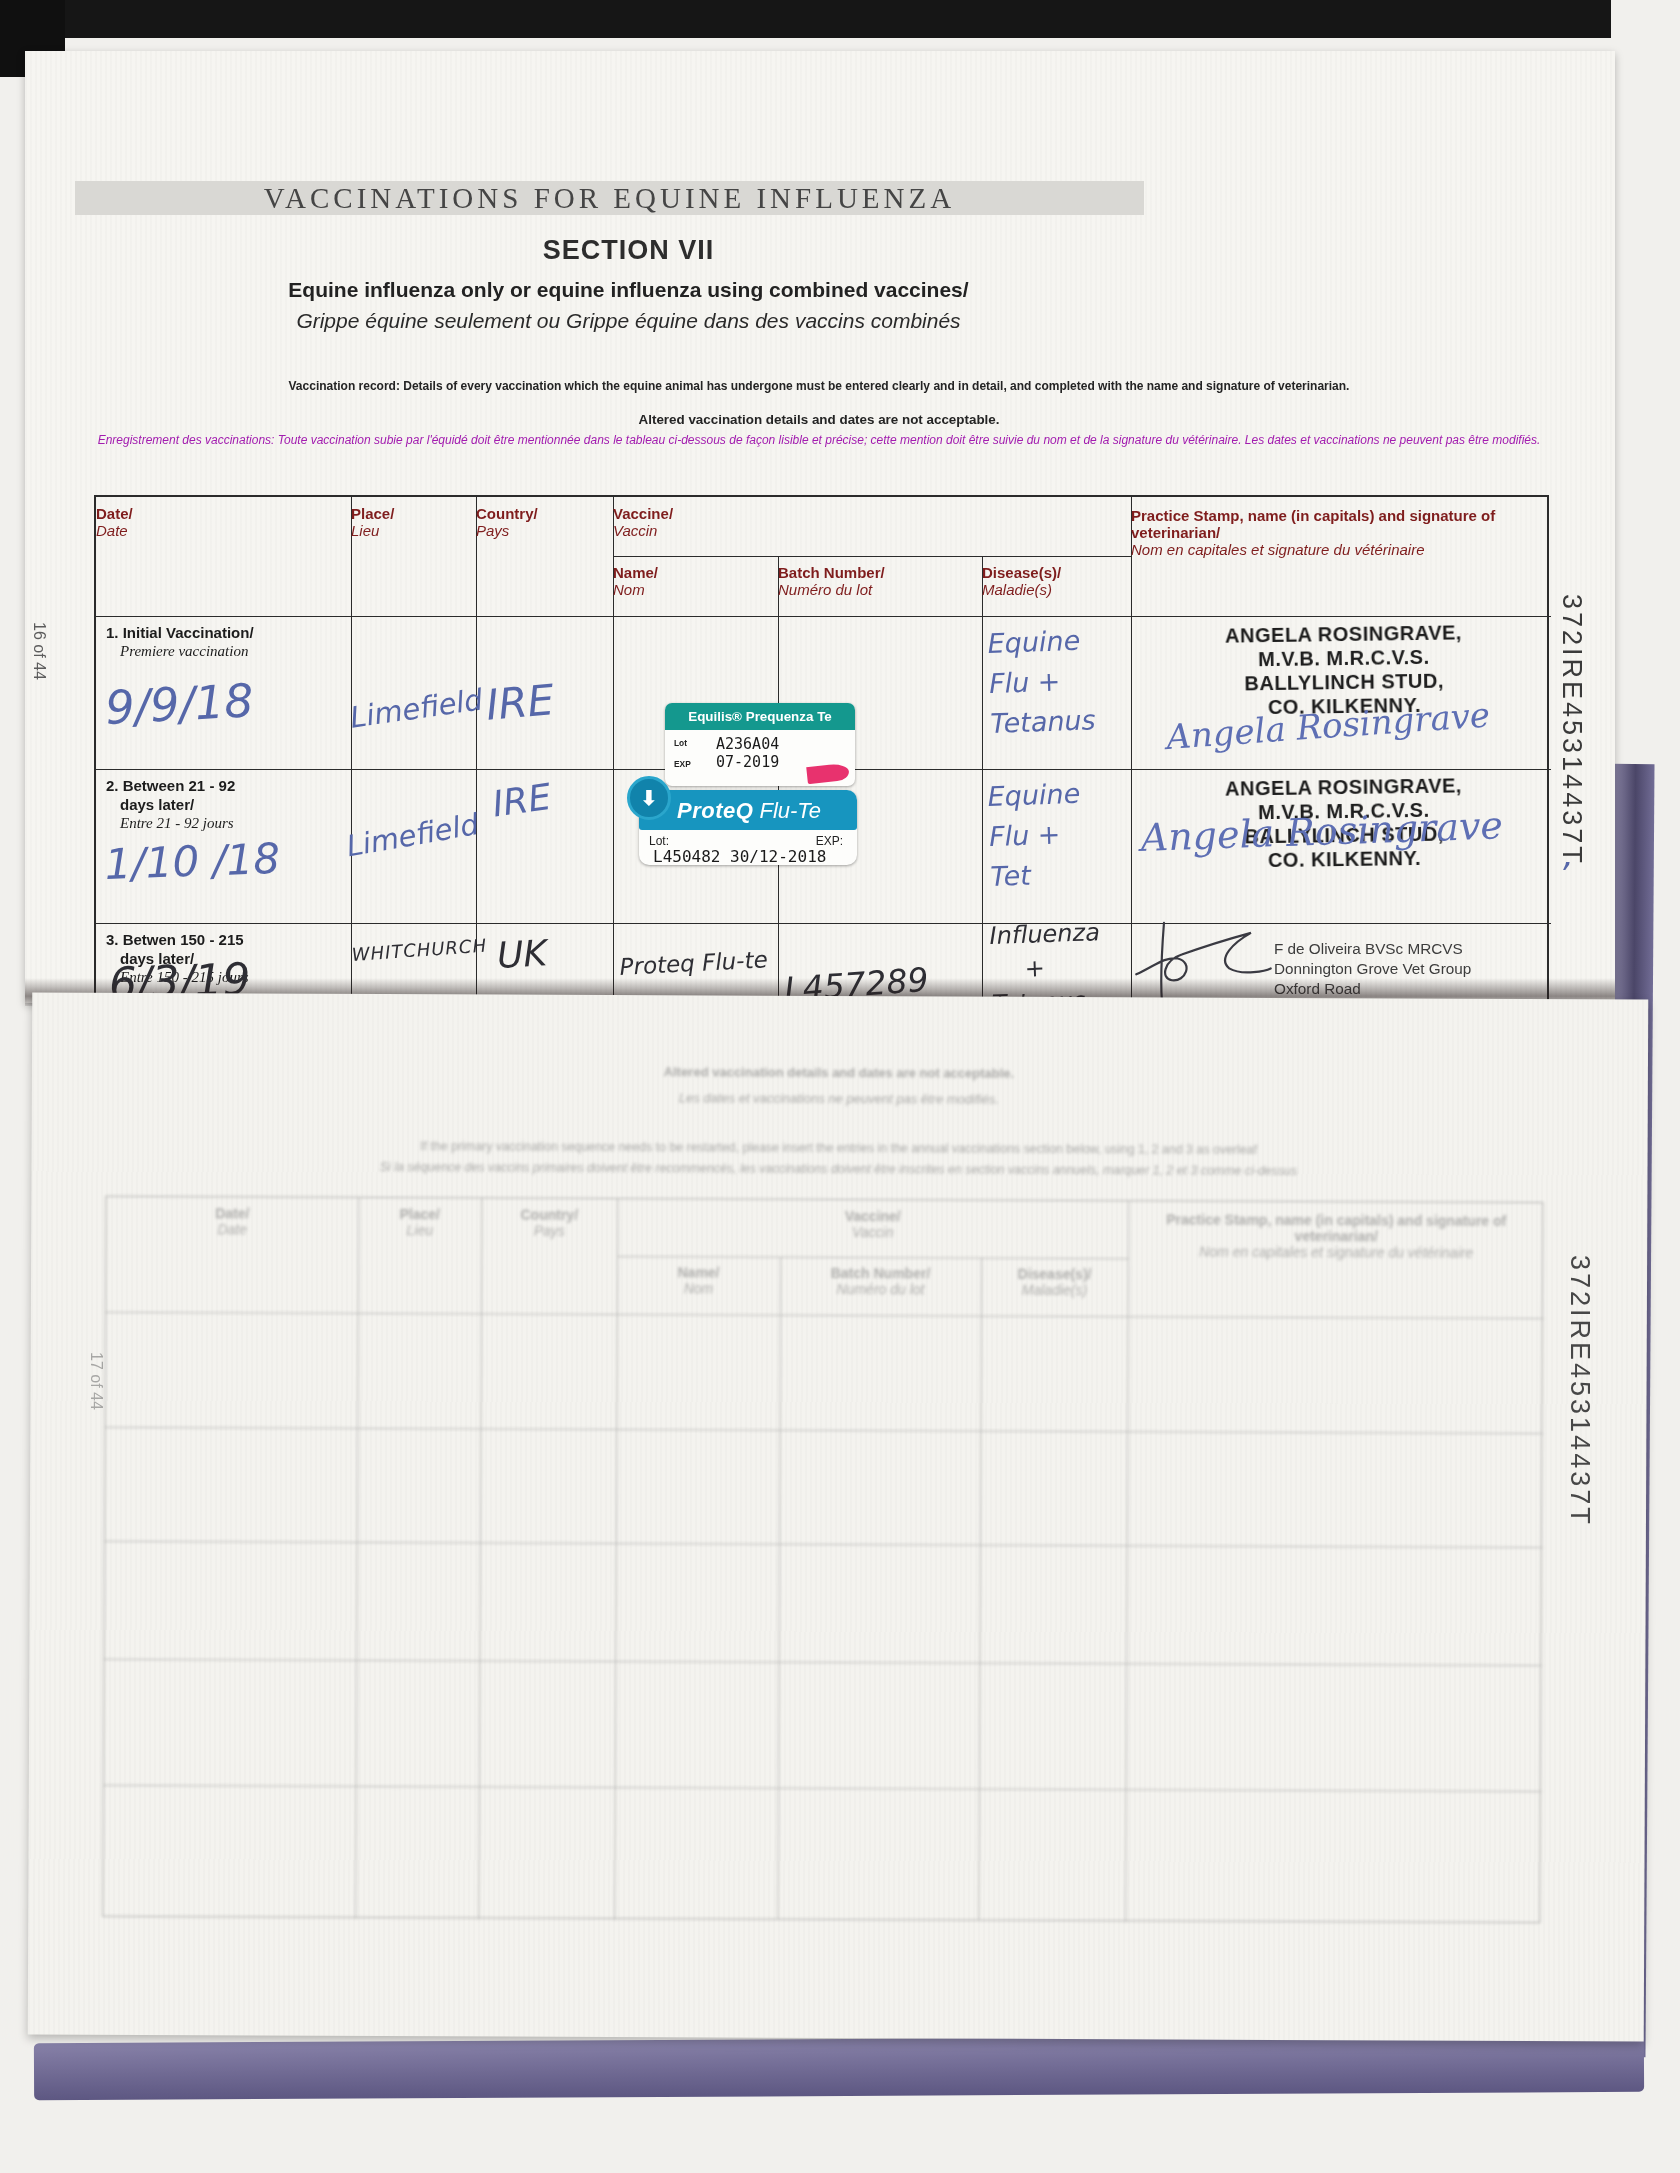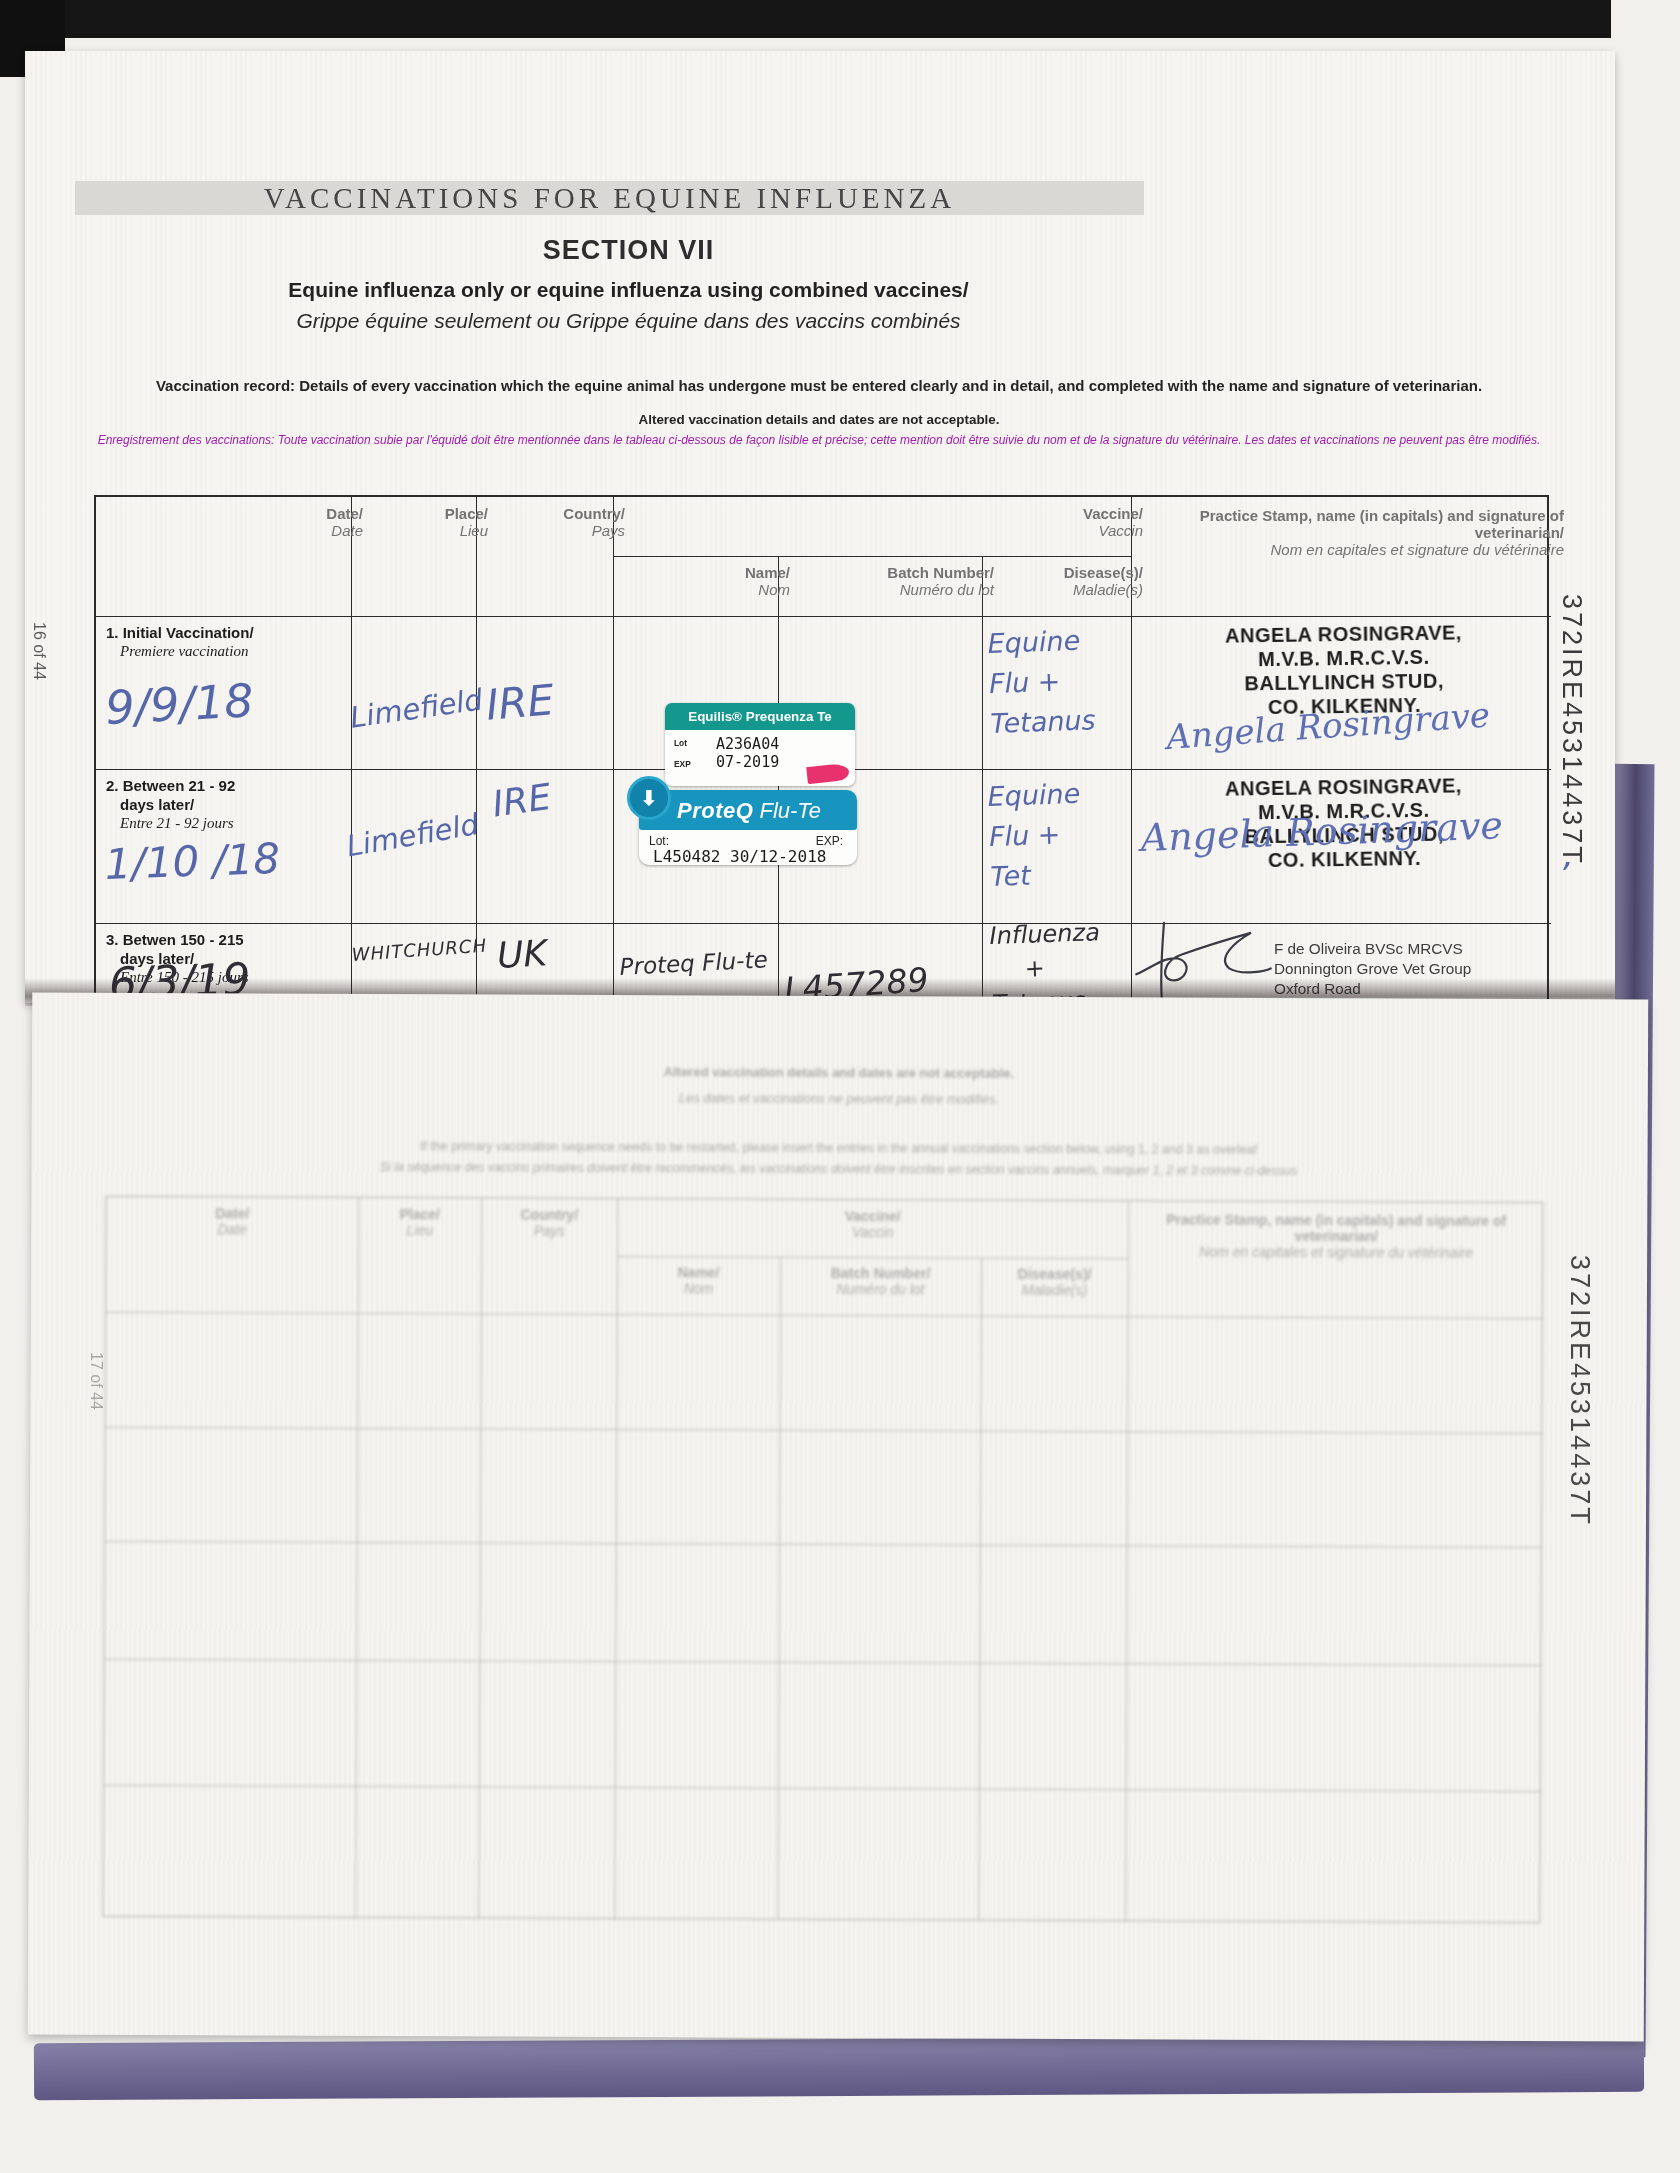--- a/index.html
+++ b/index.html
@@ -26,29 +26,29 @@
 
   
   .title-band{position:absolute;left:50px;top:130px;width:1069px;height:34px;background:#d9d8d4;
     text-align:center;line-height:34px;font-family:"Liberation Serif",serif;font-size:29px;
     letter-spacing:4px;color:#454545;}
   .section{position:absolute;left:69px;top:184px;width:1069px;text-align:center;
     font-size:27px;font-weight:bold;color:#2d2d2d;letter-spacing:1px;}
   .sub-en{position:absolute;left:69px;top:227px;width:1069px;text-align:center;font-size:21px;font-weight:bold;color:#222;}
   .sub-fr{position:absolute;left:69px;top:258px;width:1069px;text-align:center;font-size:21px;font-style:italic;color:#2a2a2a;}
   .note{position:absolute;left:54px;width:1480px;text-align:center;color:#242424;}
-  .note-b1{top:326px;font-size:15px;font-weight:bold;line-height:18px;}
+  .note-b1{top:326px;font-size:12px;font-weight:bold;line-height:18px;}
   .note-b2{top:361px;font-size:13.4px;font-weight:bold;}
   .note-i{top:380px;font-size:12px;font-style:italic;line-height:19px;color:#a21caf;}
 
   
   .tbl{position:absolute;left:69px;top:444px;width:1455px;height:509px;border:2px solid #2b2b2b;border-bottom:none;box-sizing:border-box;}
   .vl{position:absolute;width:0;border-left:1.5px solid #2b2b2b;}
   .hl{position:absolute;height:0;border-top:1.5px solid #2b2b2b;}
-  .hcell{position:absolute;text-align:right;color:#737373;margin-left:12px;}
+  .hcell{position:absolute;text-align:left;color:#7f1d1d;}
   .hcell .en{font-size:15px;font-weight:bold;}
   .hcell .fr{font-size:15px;font-style:italic;}
   .rowlab{position:absolute;font-size:15px;color:#1c1c1c;line-height:19px;}
   .rowlab .b{font-weight:bold;}
   .rowlab .i{font-style:italic;padding-left:14px;font-family:Liberation Serif, serif;}
   .rowlab .b2{font-weight:bold;padding-left:14px;}
 
   
   .hw{position:absolute;font-family:"DejaVu Sans",sans-serif;font-style:italic;color:#5667a9;white-space:nowrap;transform-origin:left top;}
   .hw-black{color:#2e2e34;}

